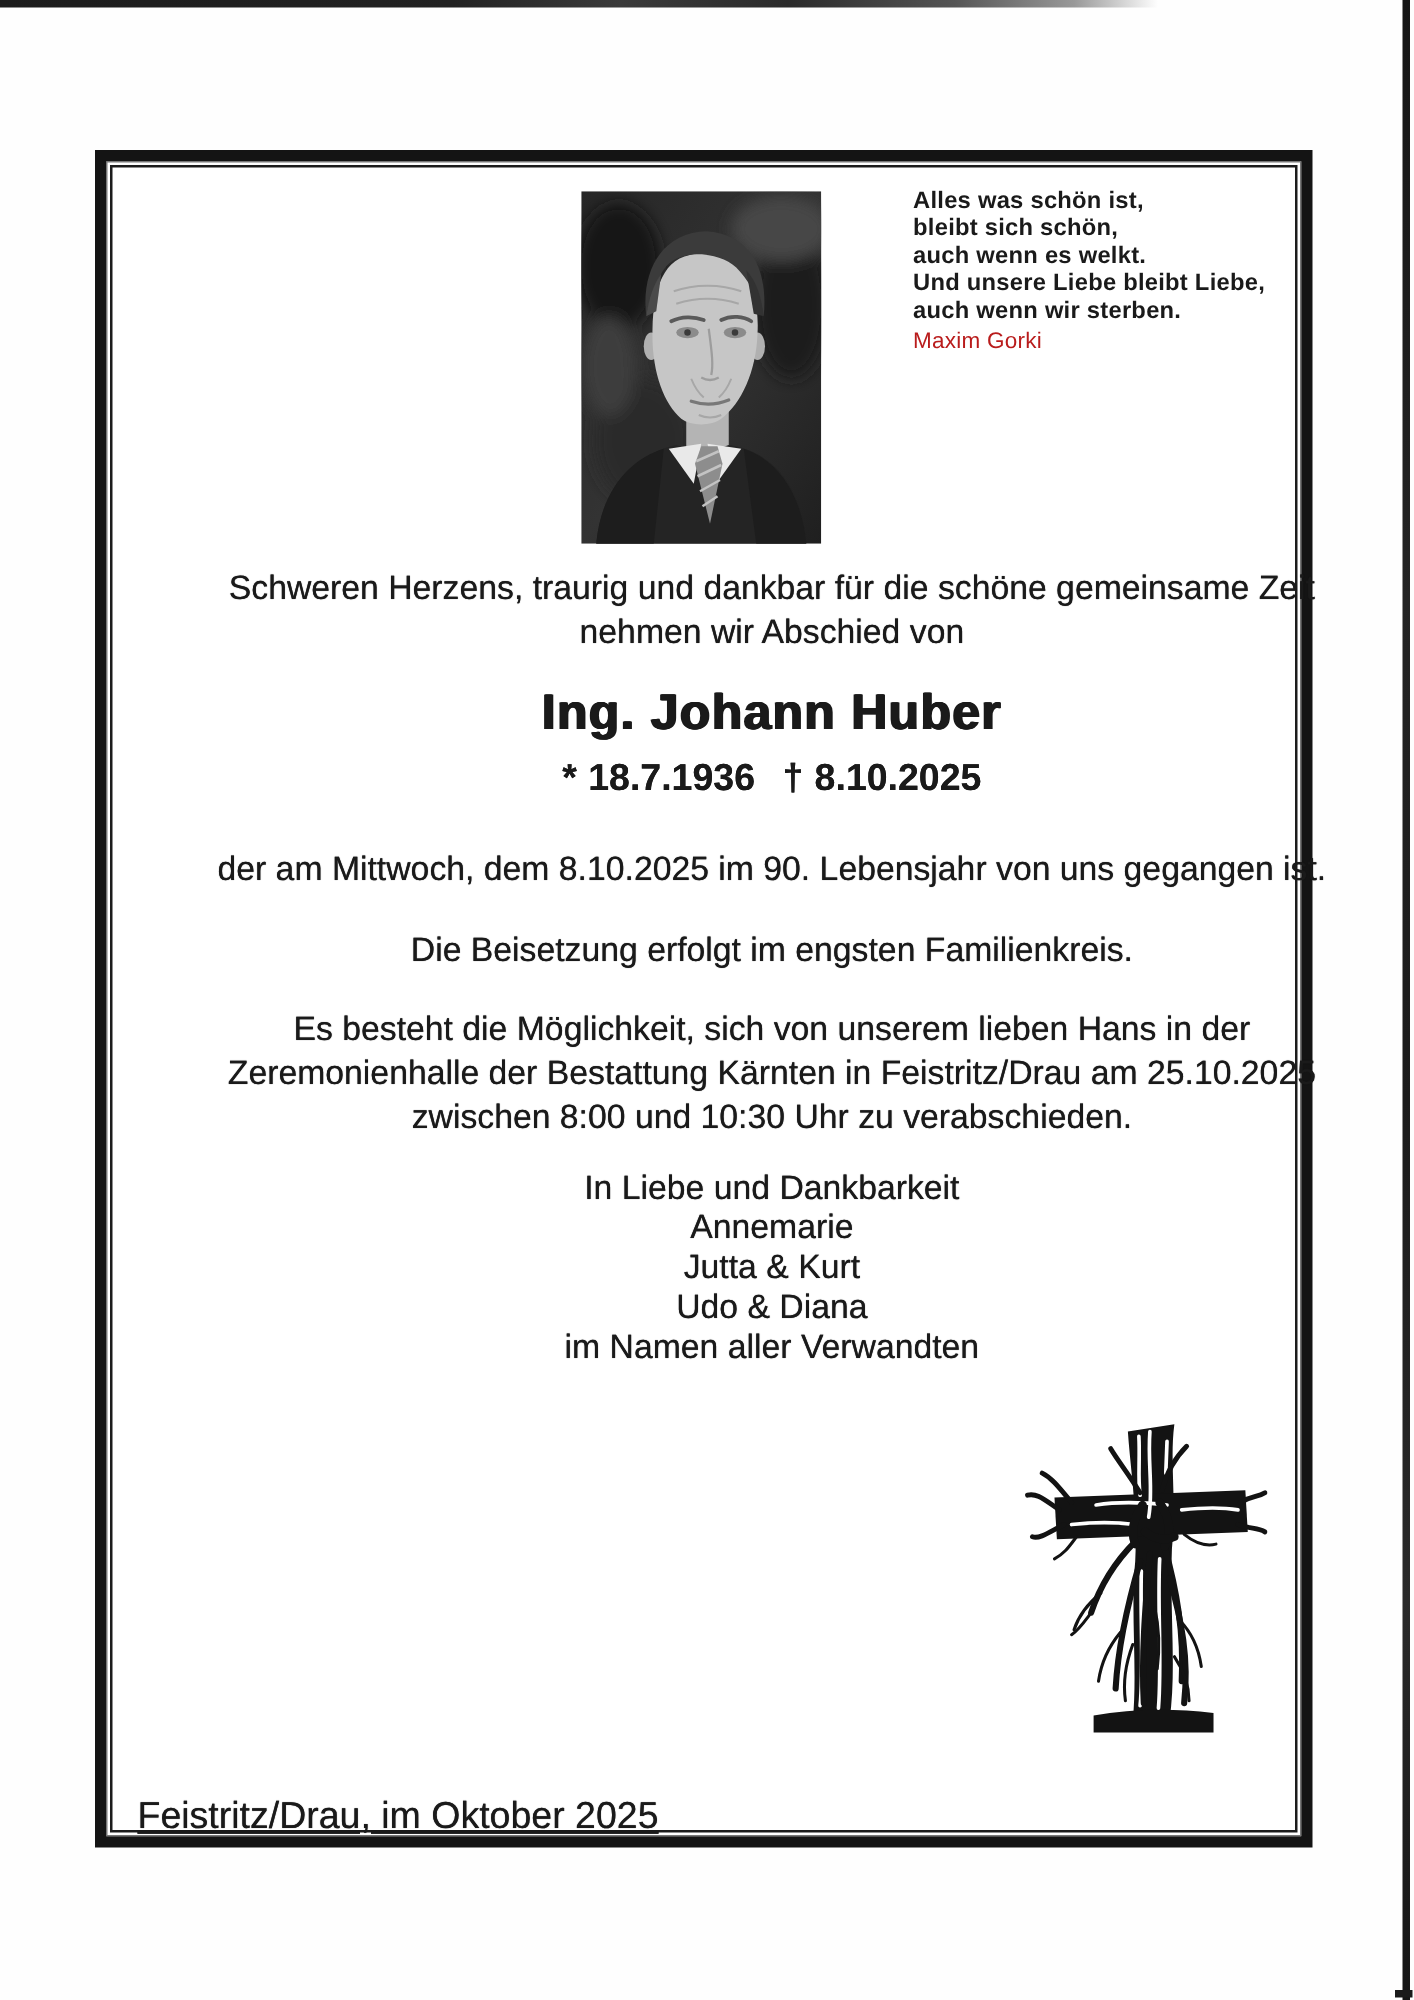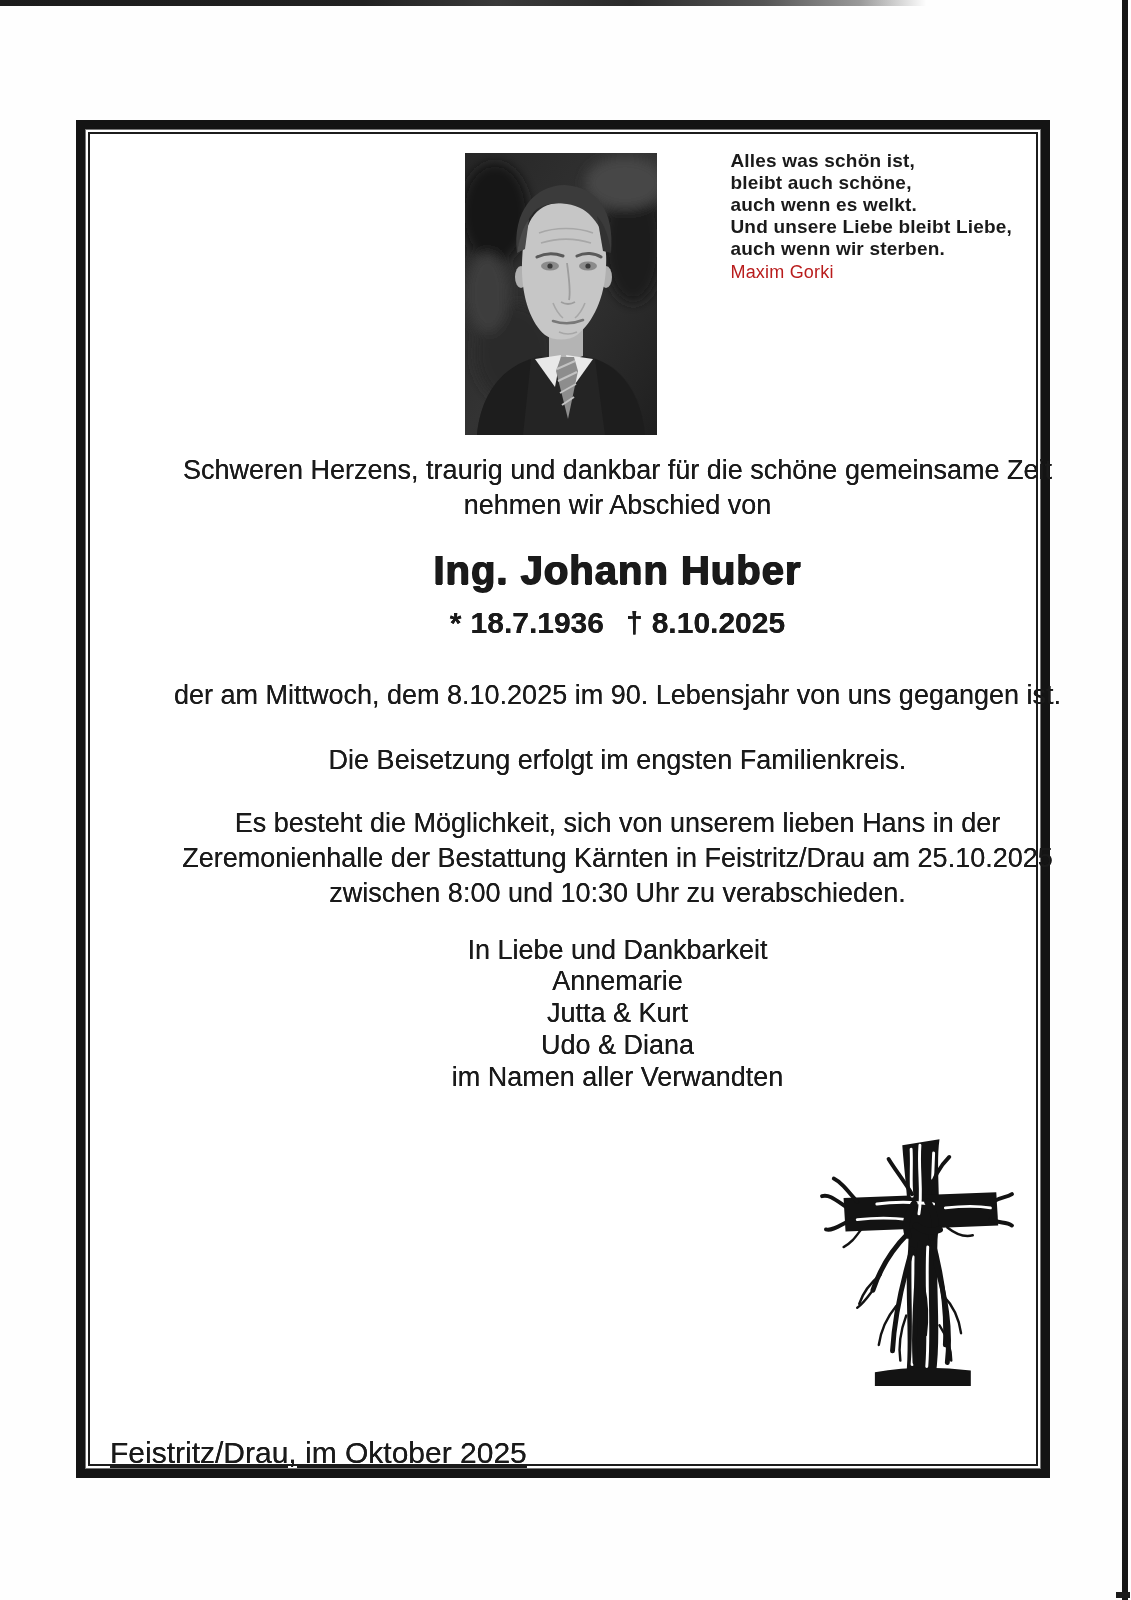--- a/index.html
+++ b/index.html
@@ -130,21 +130,21 @@
       <path d="M95,240 L111,231"></path>
       <path d="M97,252 L109,244"></path>
     </g>
     <path d="M12,282 C16,238 40,214 66,206 L58,282 Z" fill="#1d1d1d"></path>
     <path d="M180,282 C176,238 154,214 130,206 L140,282 Z" fill="#1d1d1d"></path>
   </svg>
 </div>
 
 <div class="quote">
   <div>Alles was schön ist,</div>
-  <div>bleibt auch schöne,</div>
+  <div>bleibt sich schön,</div>
   <div>auch wenn es welkt.</div>
   <div>Und unsere Liebe bleibt Liebe,</div>
   <div>auch wenn wir sterben.</div>
   <div class="quote-attrib">Maxim Gorki</div>
 </div>
 
 <div class="content body-text intro">
   <div>Schweren Herzens, traurig und dankbar für die schöne gemeinsame Zeit</div>
   <div>nehmen wir Abschied von</div>
 </div>

